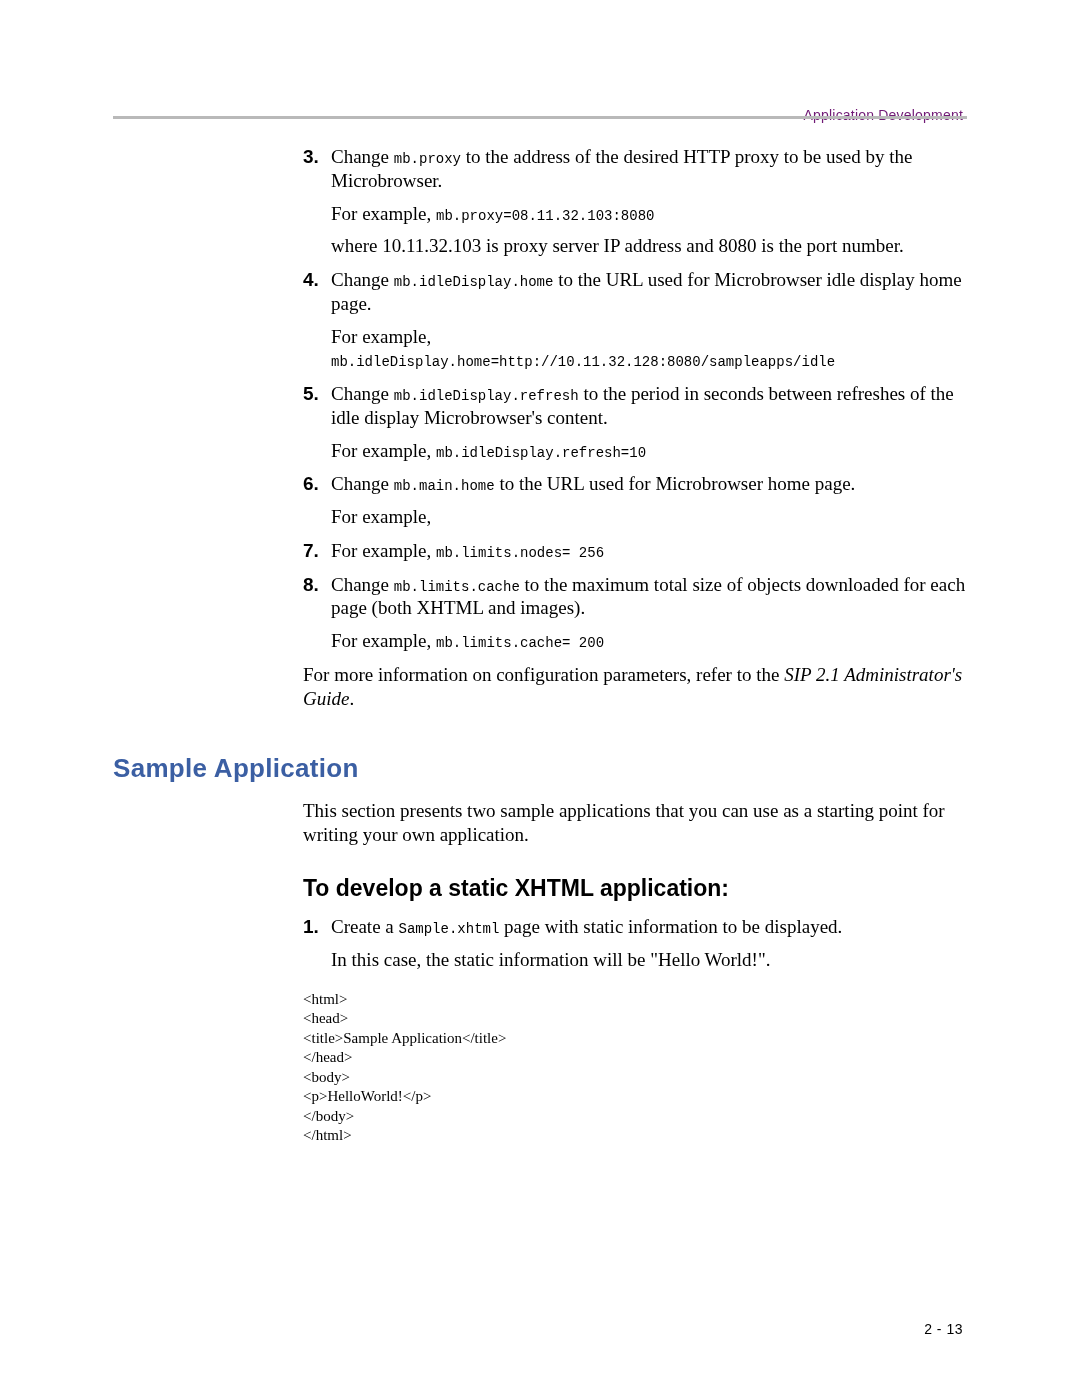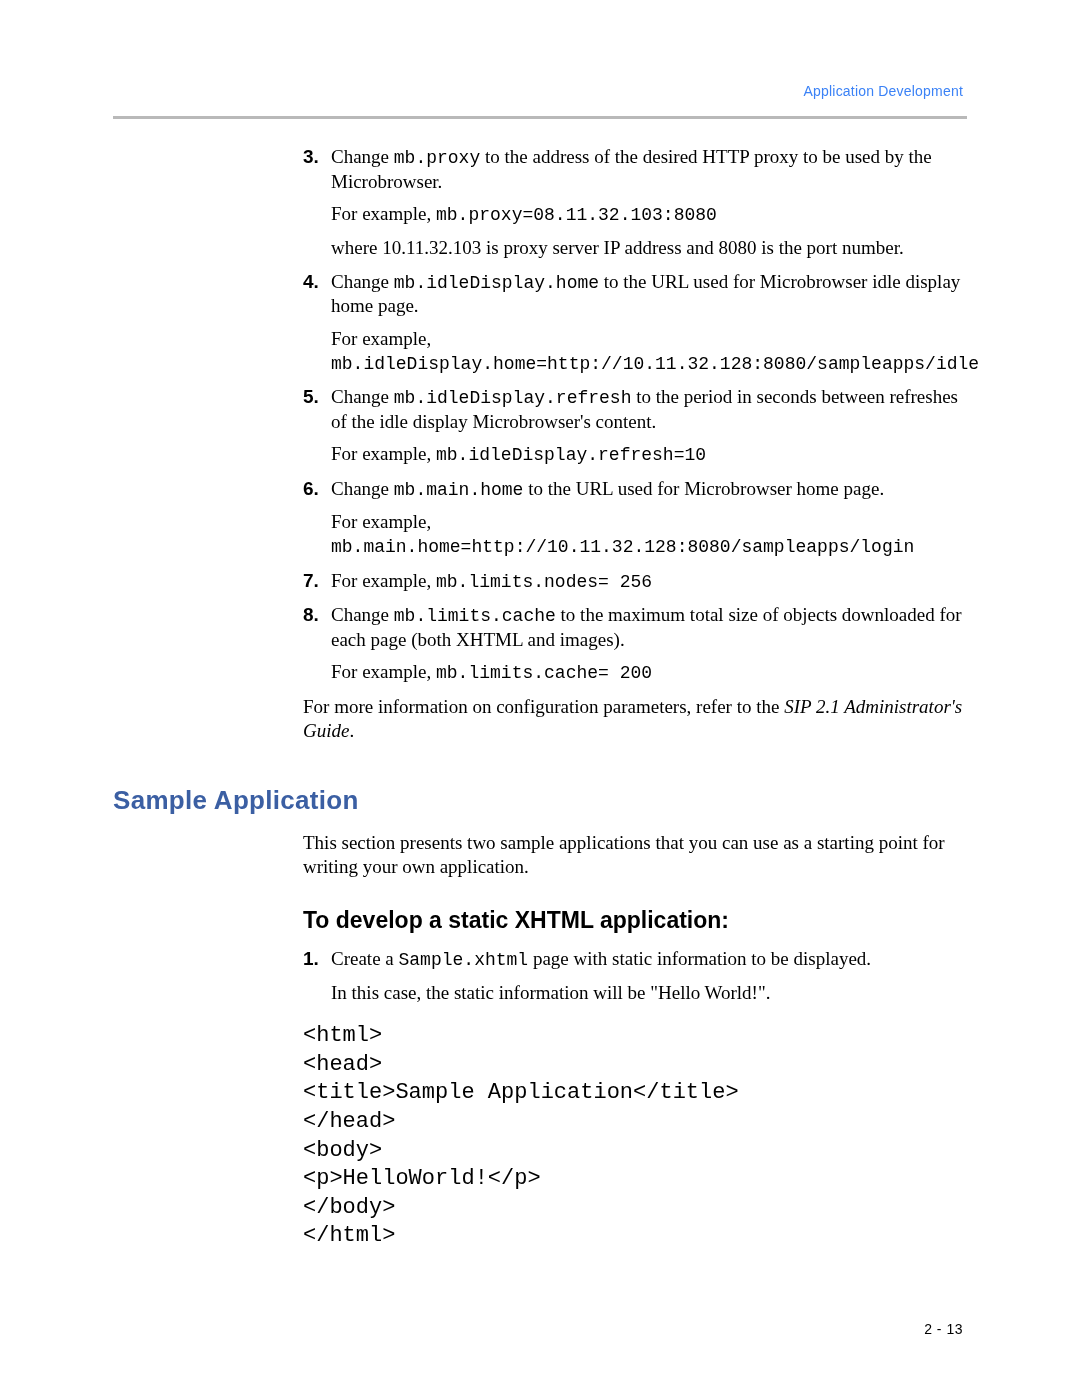--- a/index.html
+++ b/index.html
@@ -14,26 +14,26 @@
   }
   .page {
     position: relative;
     width: 1080px;
     height: 1397px;
     box-sizing: border-box;
     padding: 86px 109px 60px 109px;
   }
   .running-head {
     position: absolute;
-    top: 83px;
+    top: 107px;
     right: 117px;
     font-family: "Segoe UI", "Helvetica Neue", Arial, sans-serif;
     font-size: 14px;
     letter-spacing: .2px;
-    color: #3b82f6;
+    color: #701a75;
   }
   .head-rule {
     position: absolute;
     top: 116px;
     left: 113px;
     right: 113px;
     height: 3px;
     background: #b9b9b9;
   }
   .content {
@@ -59,21 +59,21 @@
   }
   ol.steps > li > .num {
     position: absolute;
     left: 0;
     top: 0;
     font-weight: bold;
     font-family: "Segoe UI", "Helvetica Neue", Arial, sans-serif;
   }
   .mono {
     font-family: "Courier New", Courier, monospace;
-    font-size: 18px;
+    font-size: 14px;
   }
   .para {
     margin: 0 0 9px 0;
   }
   .section-title {
     font-family: Arial, "Helvetica Neue", Helvetica, sans-serif;
     font-weight: 700;
     color: #3b5fa3;
     font-size: 26px;
     margin: 42px 0 14px 0;
@@ -82,22 +82,22 @@
   .subhead {
     font-family: Arial, "Helvetica Neue", Helvetica, sans-serif;
     font-weight: 700;
     font-size: 23px;
     margin: 28px 0 12px 0;
   }
   .italic {
     font-style: italic;
   }
   .codeblock {
-    font-family: Liberation Mono, monospace;
-    font-size: 22px;
+    font-family: Liberation Serif, serif;
+    font-size: 15px;
     white-space: pre;
     line-height: 1.3;
     margin-top: 18px;
   }
   .page-num {
     position: absolute;
     right: 117px;
     bottom: 60px;
     font-family: "Segoe UI", "Helvetica Neue", Arial, sans-serif;
     font-size: 14px;
@@ -150,21 +150,20 @@
           </p>
         </li>
 
         <li>
           <span class="num">6.</span>
           <p class="para">
             <span>Change </span><span class="mono">mb.main.home</span><span> to the URL used for Microbrowser home page.</span>
           </p>
           <p class="para">
             <span>For example, </span><br>
-            <span class="mono">mb.main.home=http://10.11.32.128:8080/sampleapps/login</span>
           </p>
         </li>
 
         <li>
           <span class="num">7.</span>
           <p class="para">
             <span>For example, </span><span class="mono">mb.limits.nodes= 256</span>
           </p>
         </li>
 

